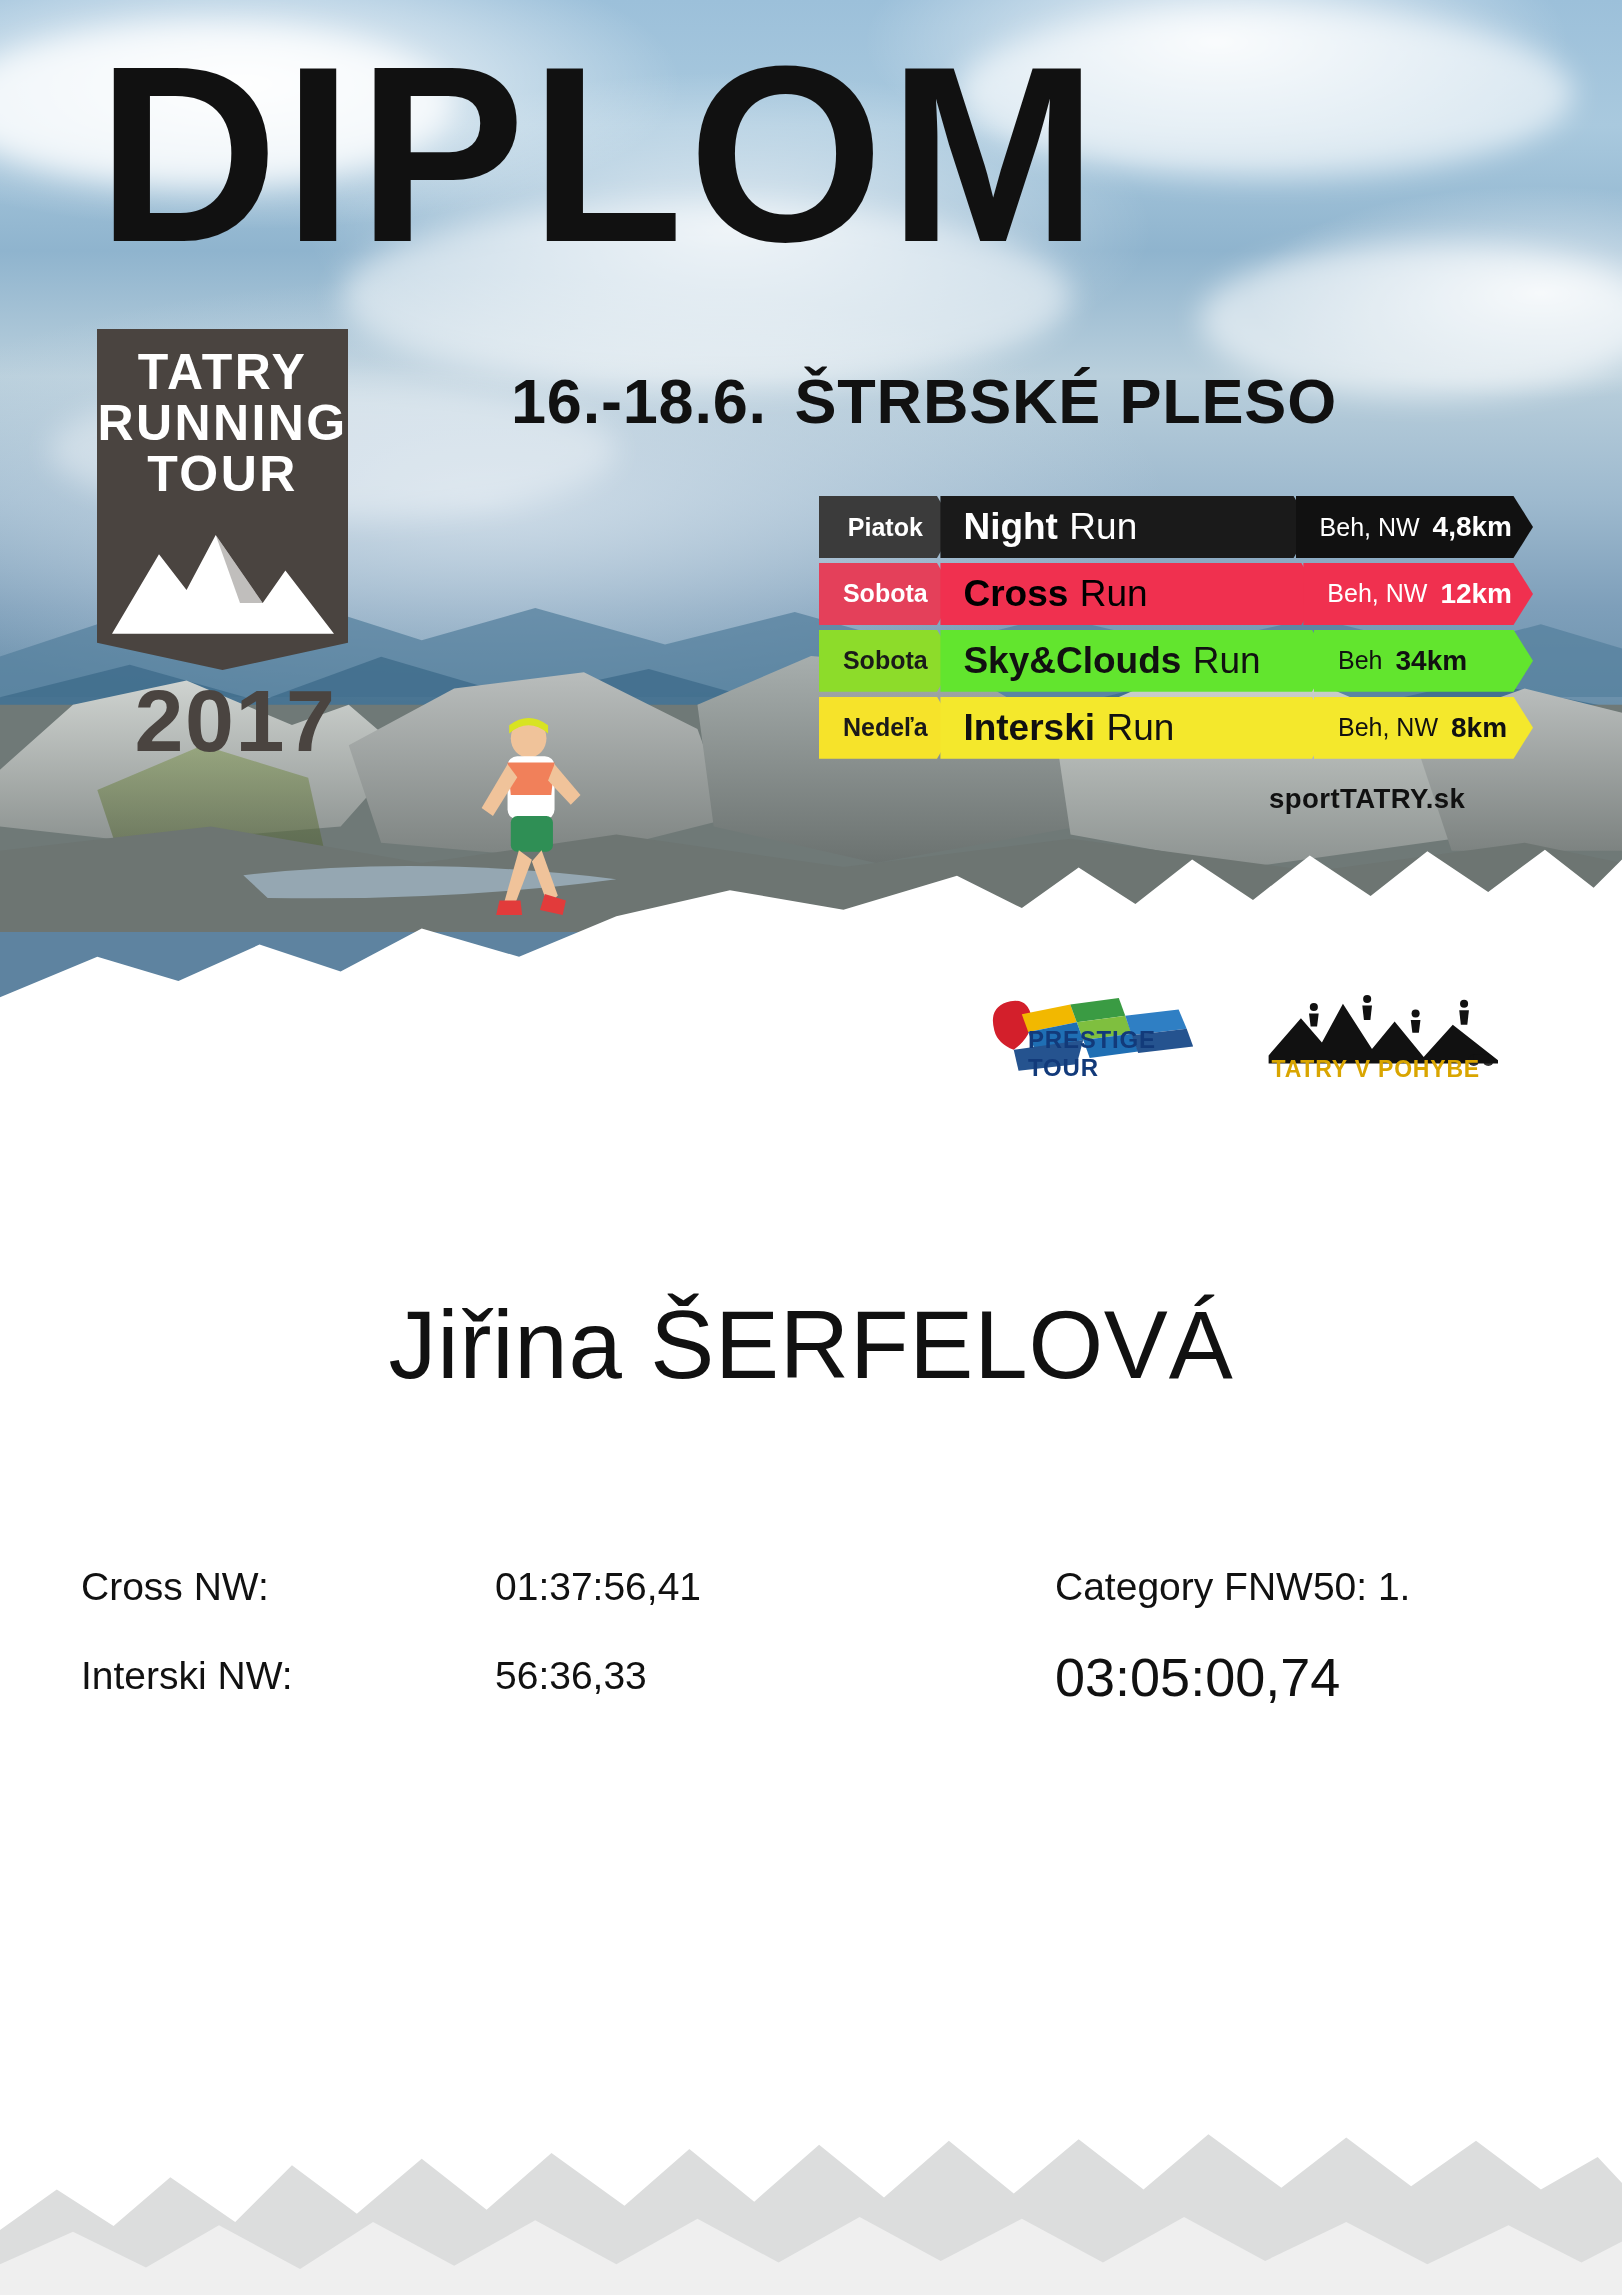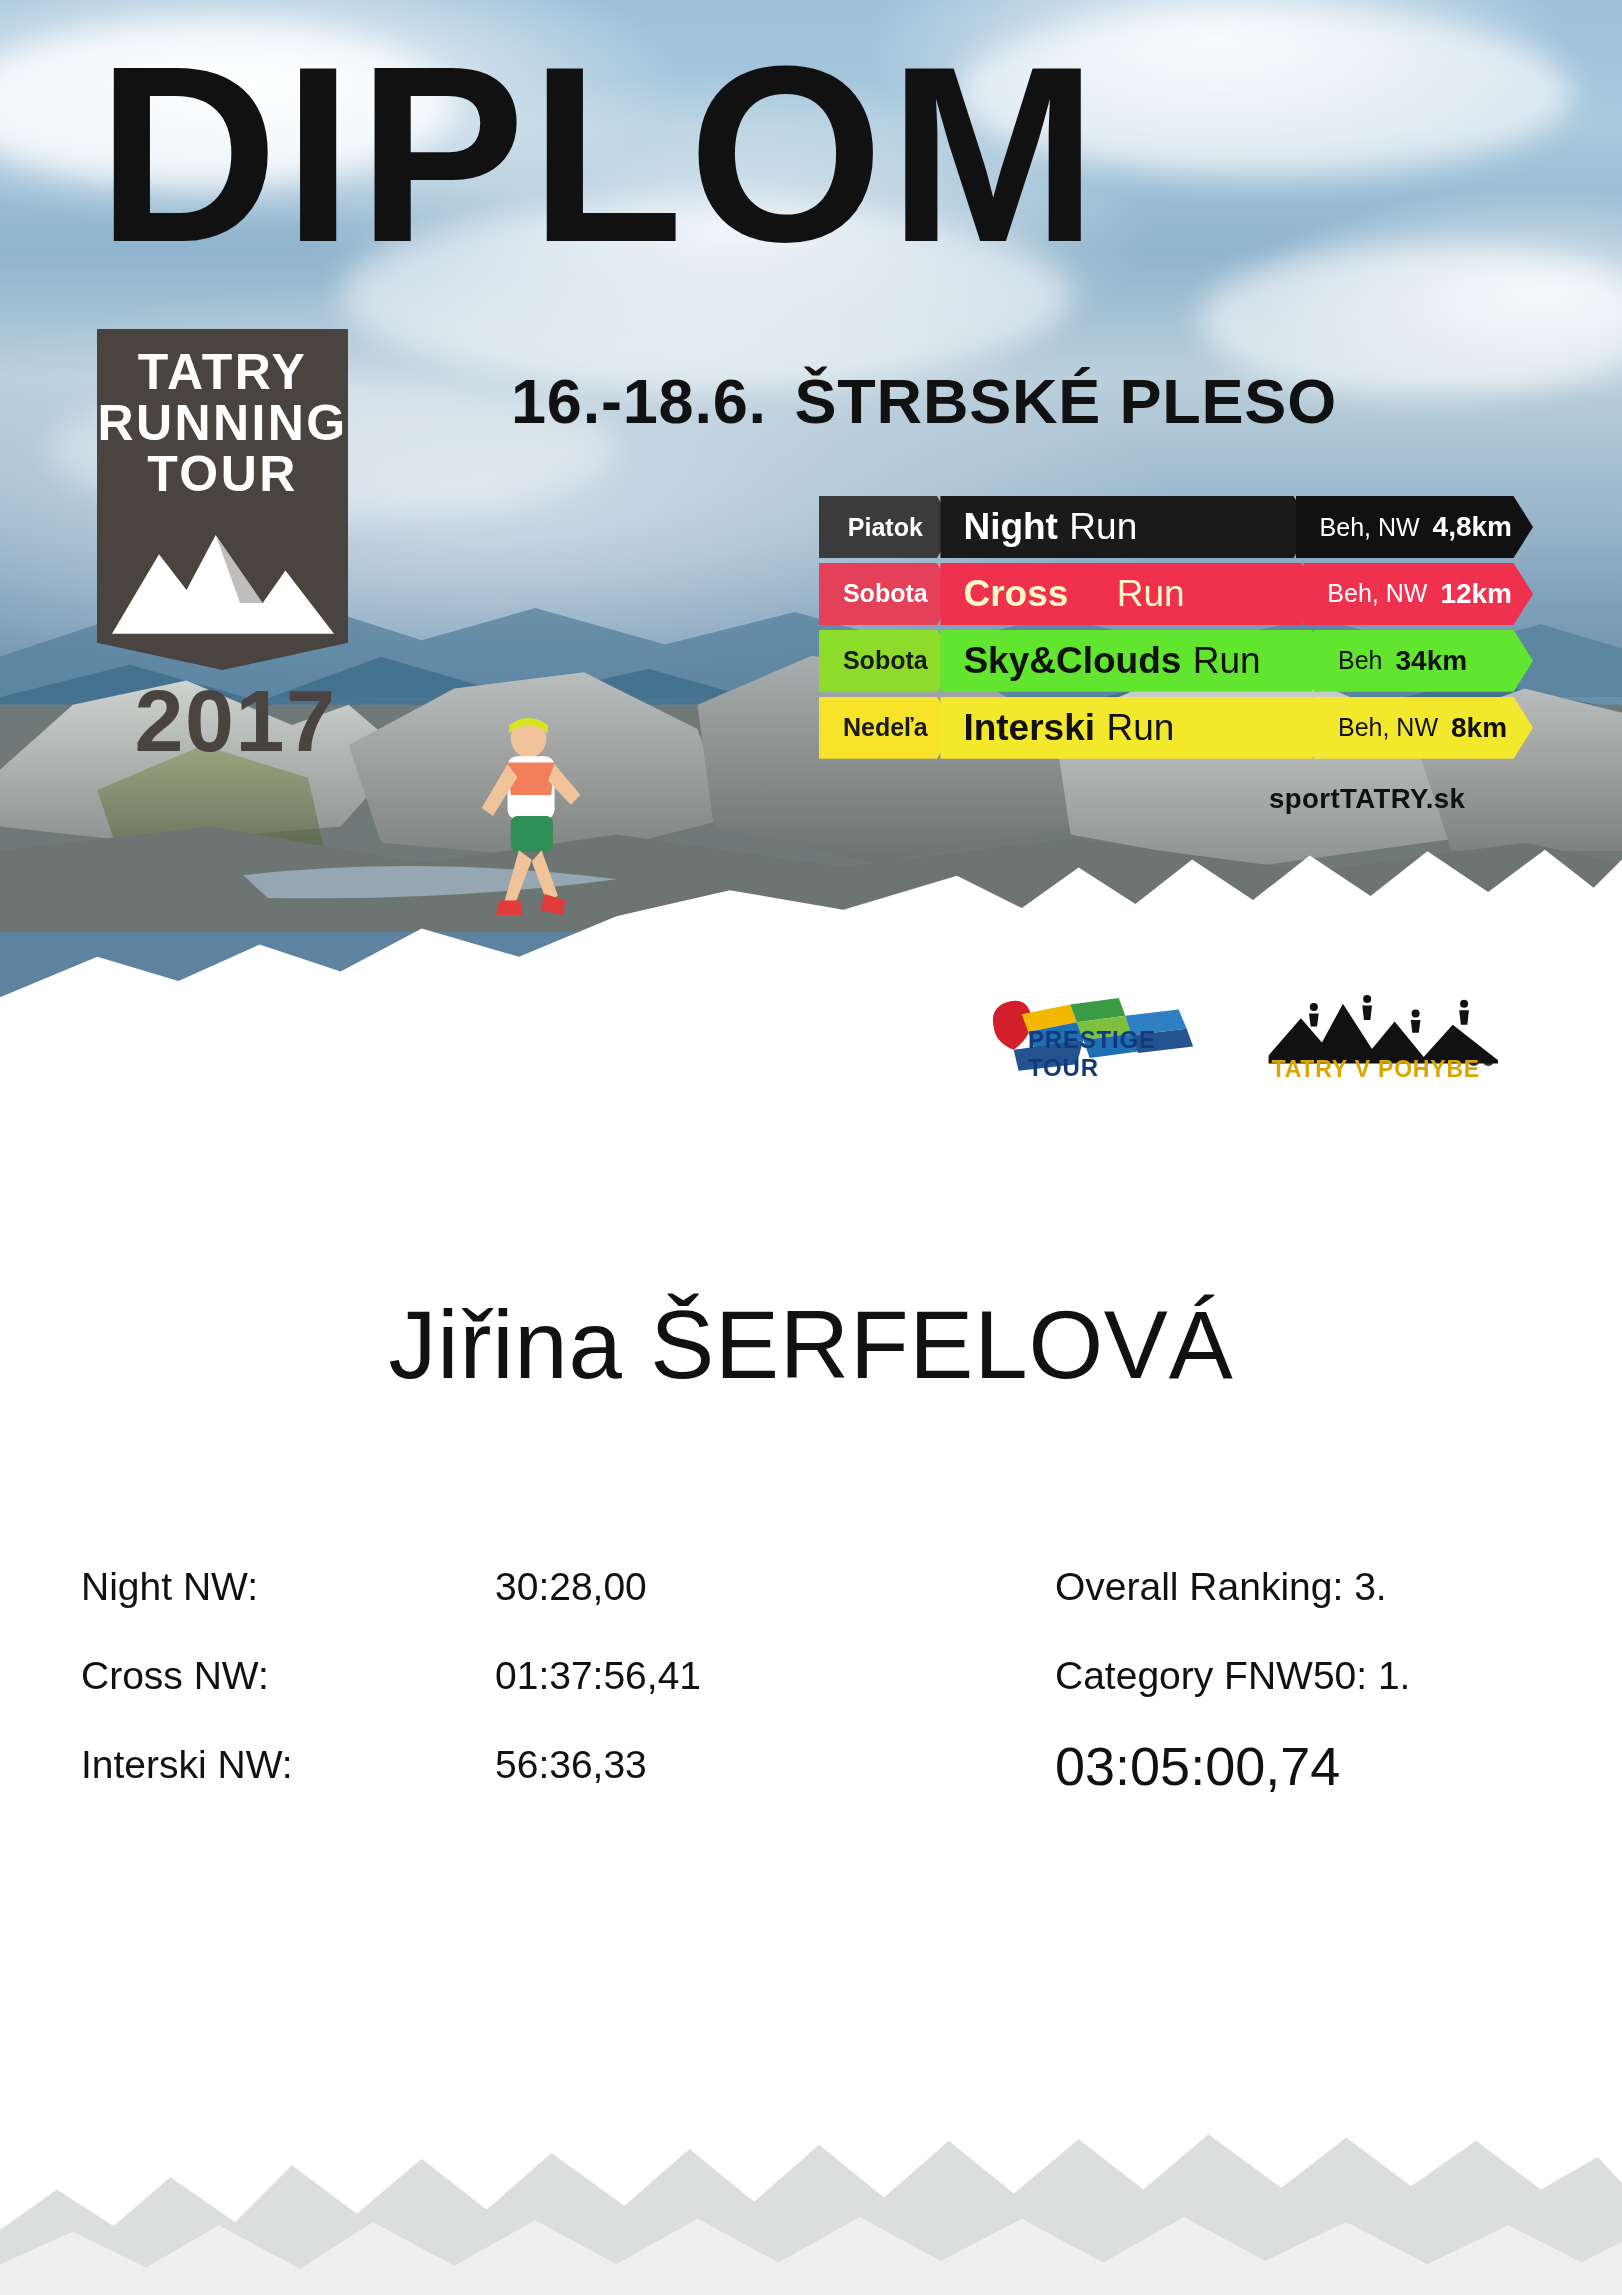--- a/index.html
+++ b/index.html
@@ -171,21 +171,21 @@
     min-width: 219px;
   }
   .b-surf { font-size: 25px; }
   .b-dist { font-size: 28px; font-weight: bold; }
 
   .row-night .b-day { background: #3b3b3b; }
   .row-night .b-name { background: #1a1a1a; color: #ffffff; }
   .row-night .b-tail { background: #111111; color: #ffffff; }
 
   .row-cross .b-day { background: #e4405a; }
-  .row-cross .b-name { background: #f0304f; color: #fef9c3; gap: 37px; }
+  .row-cross .b-name { background: #f0304f; color: #000000; }
   .row-cross .b-tail { background: #f0304f; color: #ffffff; }
 
   .row-sky .b-day { background: #8ddc2a; color:#1a1a1a; }
   .row-sky .b-name { background: #62e52e; color: #111111; }
   .row-sky .b-tail { background: #62e52e; color: #111111; }
 
   .row-interski .b-day { background: #f6e32a; color:#1a1a1a; }
   .row-interski .b-name { background: #f4e82c; color: #111111; }
   .row-interski .b-tail { background: #f4e82c; color: #111111; }
 
@@ -456,25 +456,20 @@
       </g>
     </svg>
     <div class="tp-text">TATRY V POHYBE</div>
   </div>
 </div>
 
 <div class="runner-name">Jiřina ŠERFELOVÁ</div>
 
 <div class="results">
   <div class="res-row">
-    <div class="res-label">Night NW:</div>
-    <div class="res-value">30:28,00</div>
-    <div class="res-right">Overall Ranking: 3.</div>
-  </div>
-  <div class="res-row">
     <div class="res-label">Cross NW:</div>
     <div class="res-value">01:37:56,41</div>
     <div class="res-right">Category FNW50: 1.</div>
   </div>
   <div class="res-row">
     <div class="res-label">Interski NW:</div>
     <div class="res-value">56:36,33</div>
     <div class="res-total">03:05:00,74</div>
   </div>
 </div>

